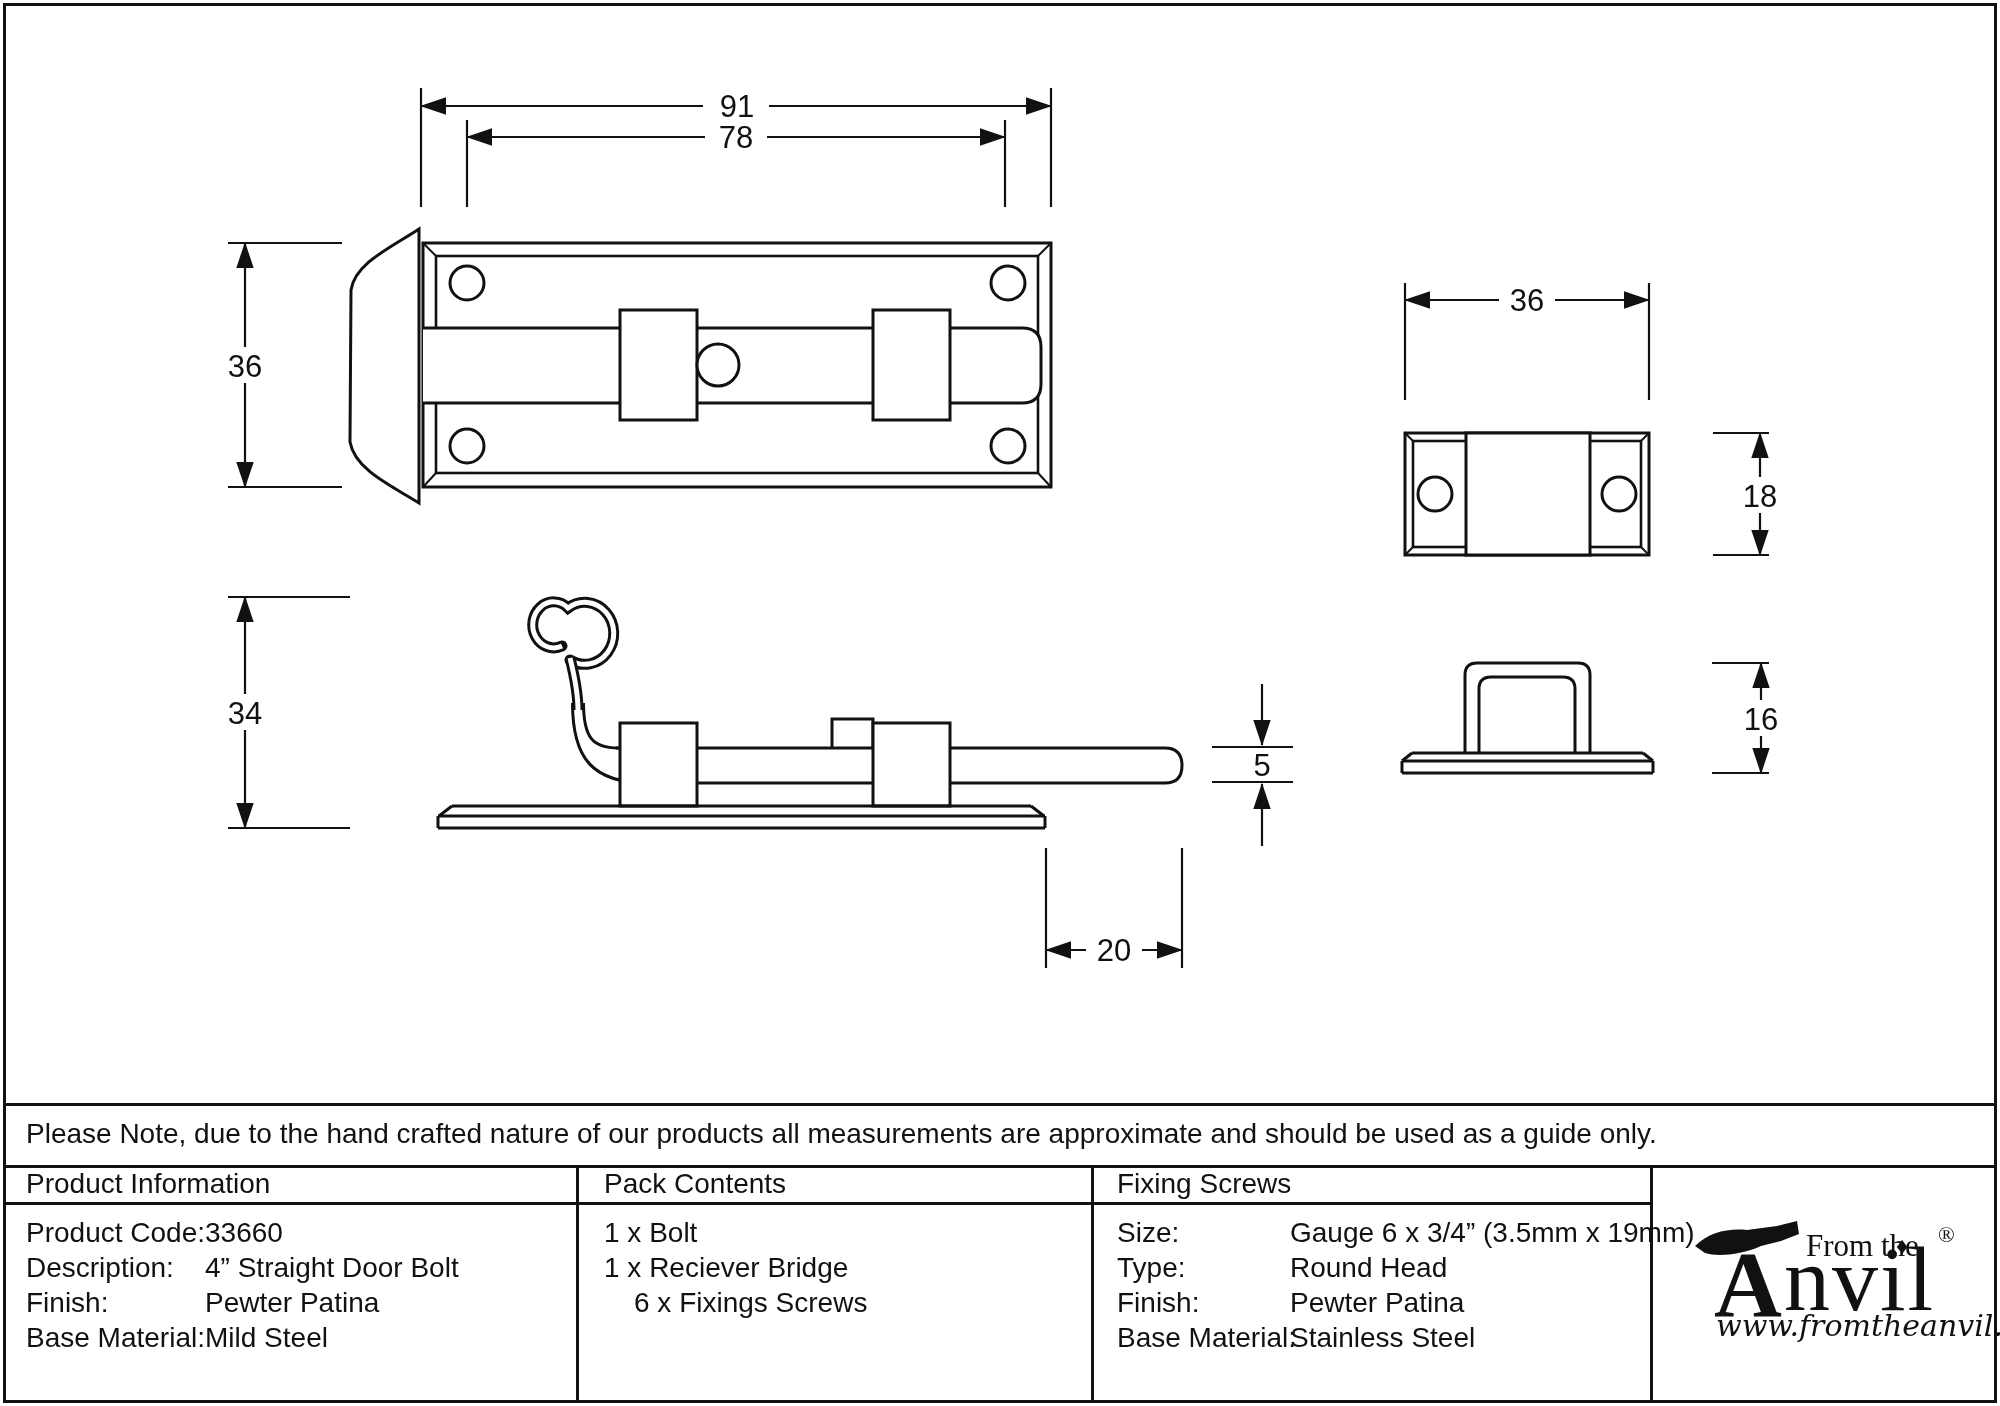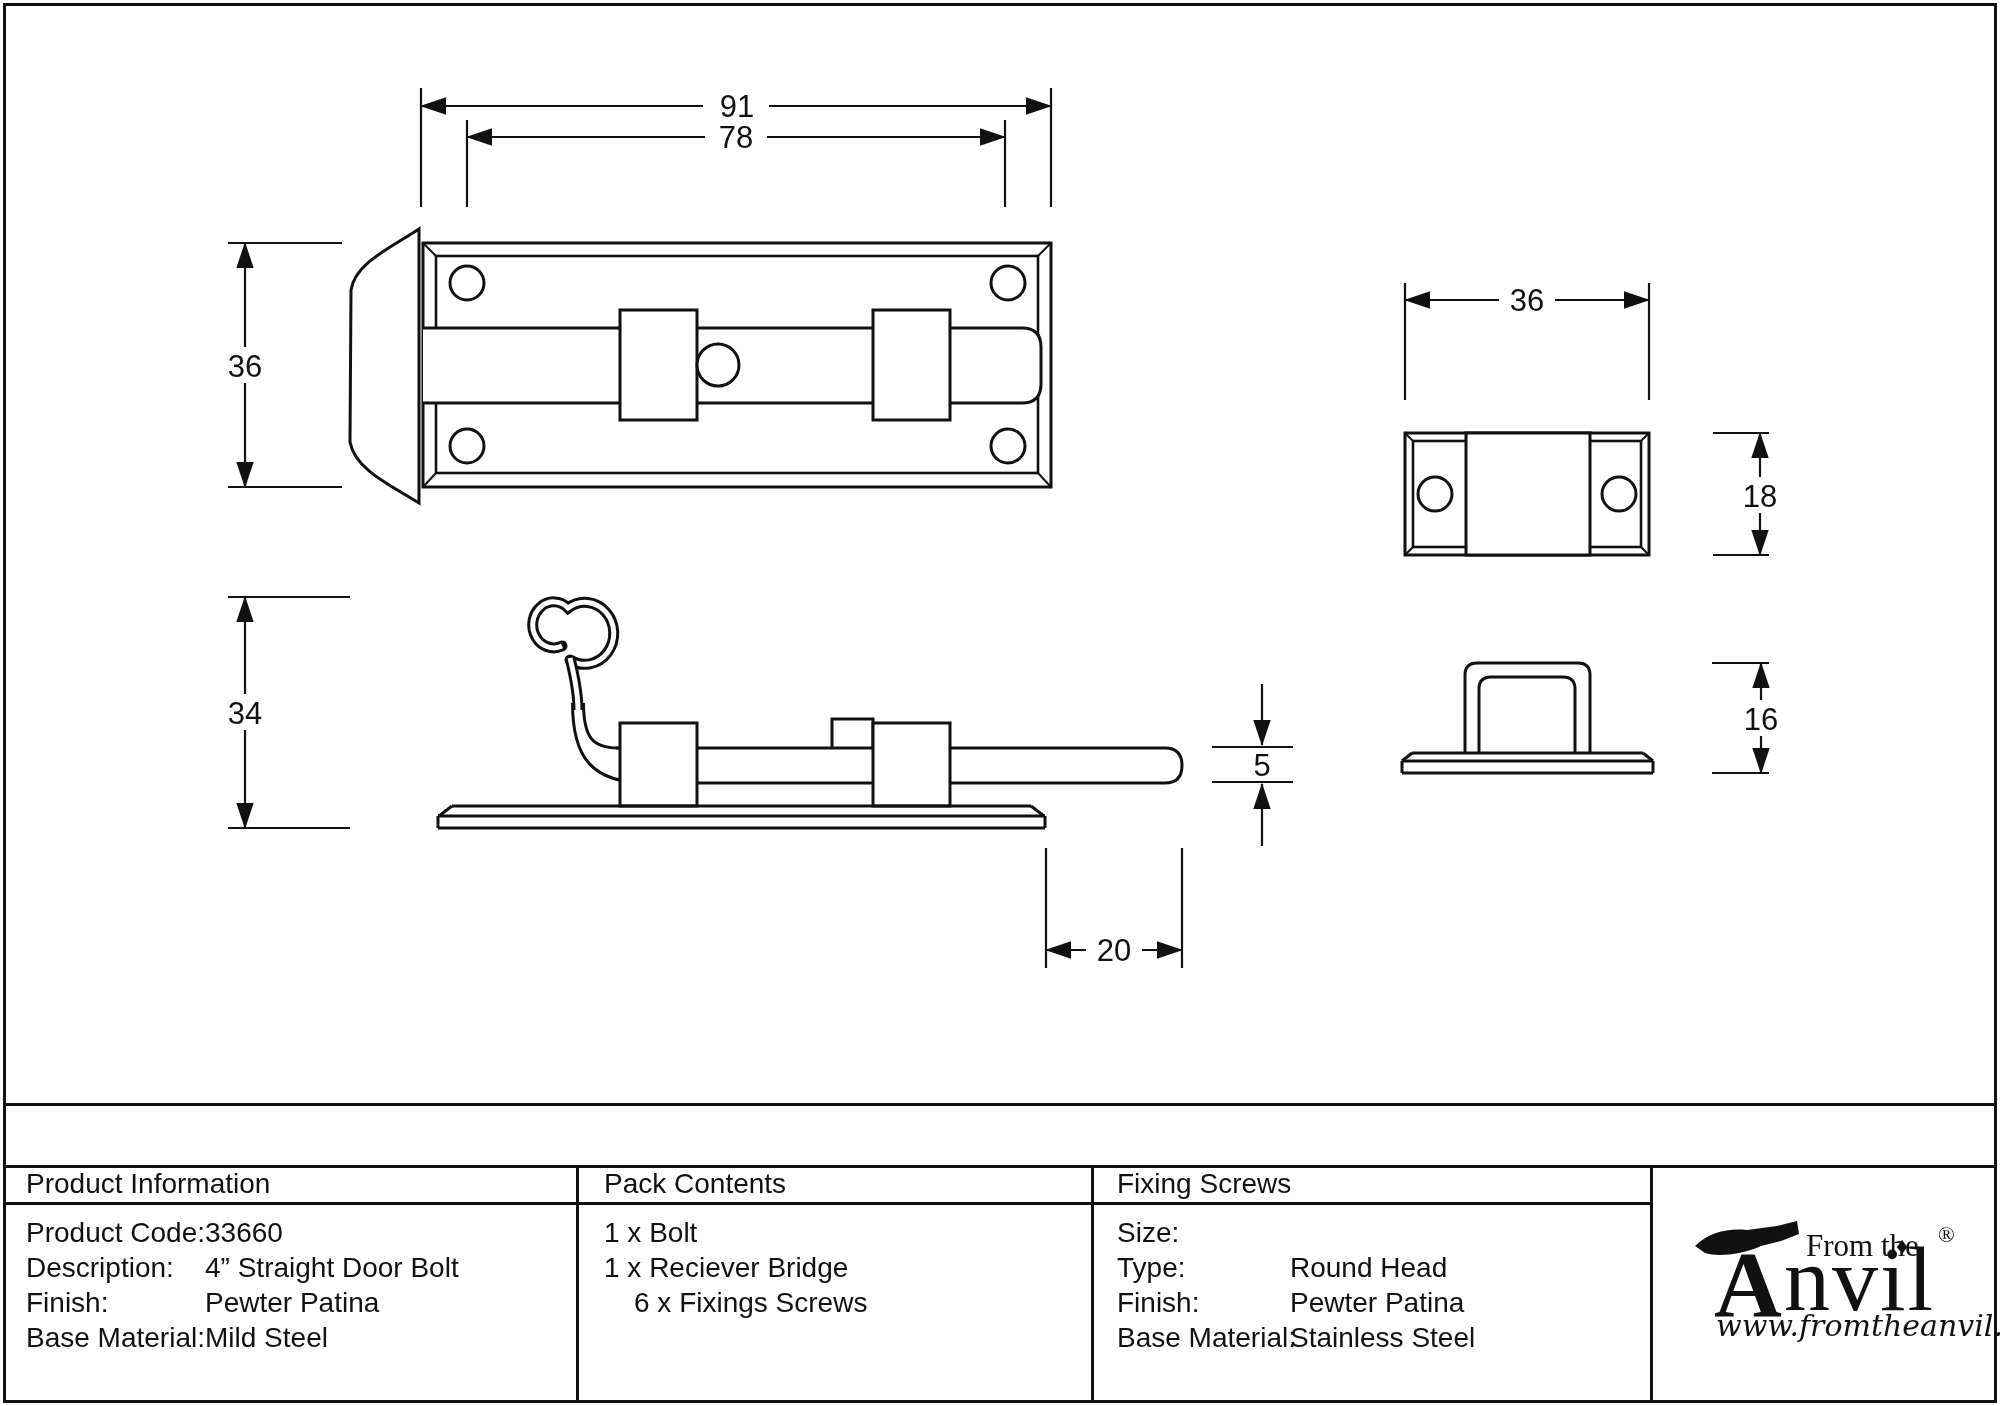--- a/index.html
+++ b/index.html
@@ -183,39 +183,41 @@
     </g>
   </svg>
 
   <div class="hline" style="left:3px;top:1103px;width:1994px;height:3px;"></div>
   <div class="hline" style="left:3px;top:1165px;width:1994px;height:3px;"></div>
   <div class="hline" style="left:3px;top:1202px;width:1650px;height:3px;"></div>
   <div class="vline" style="left:576px;top:1165px;width:3px;height:235px;"></div>
   <div class="vline" style="left:1091px;top:1165px;width:3px;height:235px;"></div>
   <div class="vline" style="left:1650px;top:1165px;width:3px;height:235px;"></div>
 
+  <div class="txt" style="left:26px;top:1117px;">Please Note, due to the hand crafted nature of our products all measurements are approximate and should be used as a guide only.</div>
 
   <div class="txt" style="left:26px;top:1167px;">Product Information</div>
   <div class="txt" style="left:604px;top:1167px;">Pack Contents</div>
   <div class="txt" style="left:1117px;top:1167px;">Fixing Screws</div>
 
   <div class="txt" style="left:26px;top:1216px;">Product Code:</div>
   <div class="txt" style="left:205px;top:1216px;">33660</div>
   <div class="txt" style="left:26px;top:1251px;">Description:</div>
   <div class="txt" style="left:205px;top:1251px;">4” Straight Door Bolt</div>
   <div class="txt" style="left:26px;top:1286px;">Finish:</div>
   <div class="txt" style="left:205px;top:1286px;">Pewter Patina</div>
   <div class="txt" style="left:26px;top:1321px;">Base Material:</div>
   <div class="txt" style="left:205px;top:1321px;">Mild Steel</div>
 
   <div class="txt" style="left:604px;top:1216px;">1 x Bolt</div>
   <div class="txt" style="left:604px;top:1251px;">1 x Reciever Bridge</div>
   <div class="txt" style="left:604px;top:1286px;margin-left:30px;">6 x Fixings Screws</div>
 
   <div class="txt" style="left:1117px;top:1216px;">Size:</div>
+  <div class="txt" style="left:1290px;top:1216px;">Gauge 6 x 3/4” (3.5mm x 19mm)</div>
   <div class="txt" style="left:1117px;top:1251px;">Type:</div>
   <div class="txt" style="left:1290px;top:1251px;">Round Head</div>
   <div class="txt" style="left:1117px;top:1286px;">Finish:</div>
   <div class="txt" style="left:1290px;top:1286px;">Pewter Patina</div>
   <div class="txt" style="left:1117px;top:1321px;">Base Material:</div>
   <div class="txt" style="left:1290px;top:1321px;">Stainless Steel</div>
 
   <div>
     <svg style="position:absolute;left:1693px;top:1220px;" width="115" height="100" viewBox="0 0 115 100">
       <text x="55" y="96" text-anchor="middle" font-family="Liberation Serif, serif" font-weight="bold" font-size="94" fill="#111">A</text>

